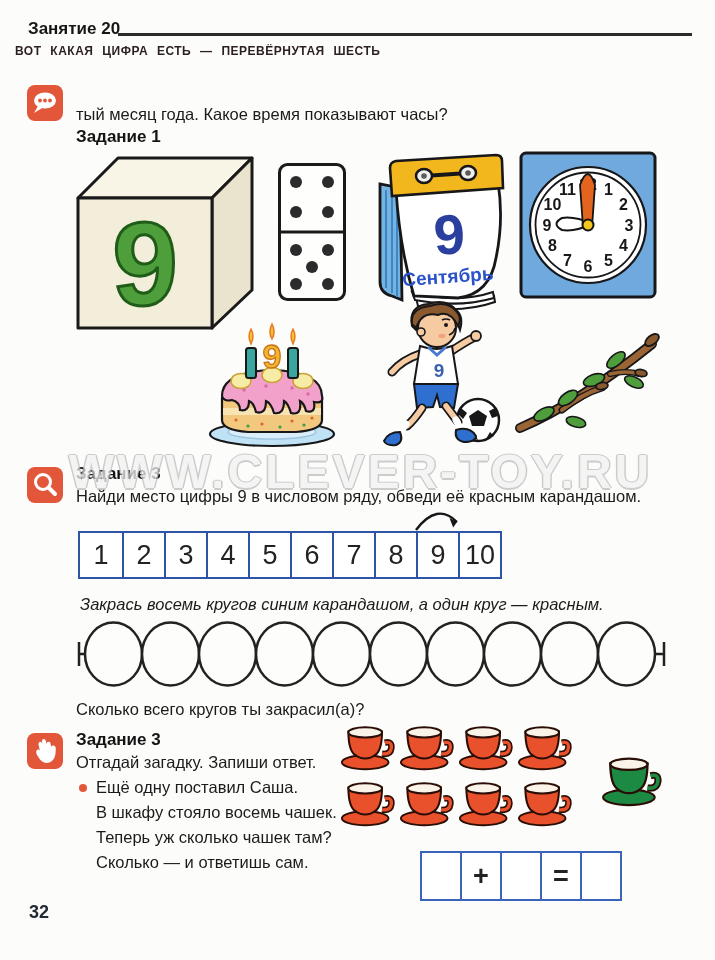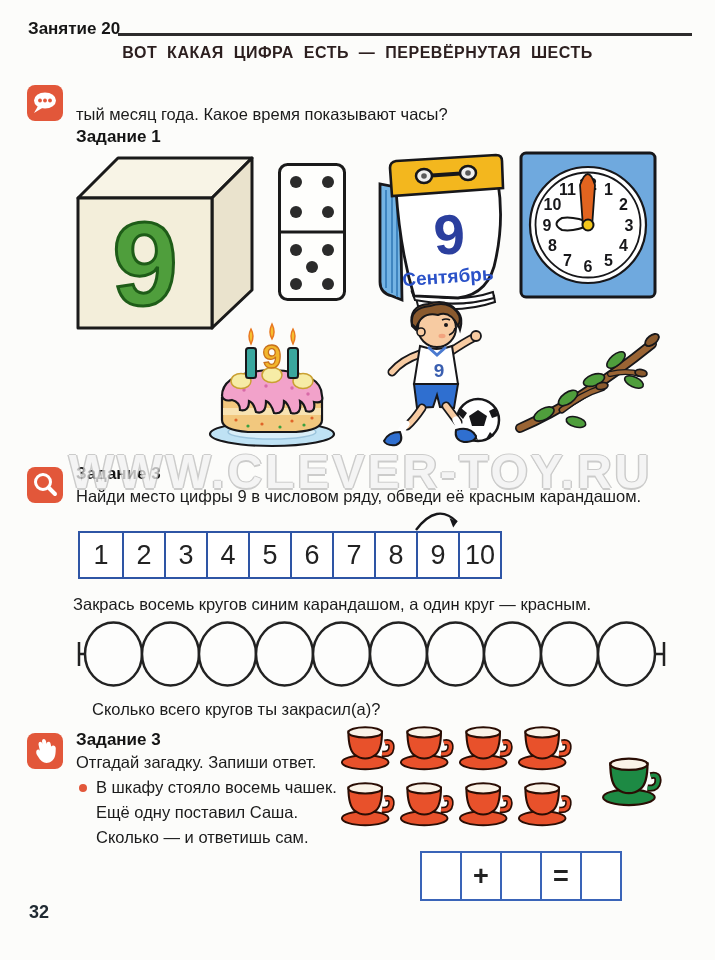--- a/index.html
+++ b/index.html
@@ -3,22 +3,22 @@
 <meta charset="utf-8">
 <style>
   html,body{margin:0;padding:0;background:#ffffff;}
   .page{
     position:relative;width:715px;height:960px;background:#fcfcfa;
     font-family:"Liberation Sans",sans-serif;color:#1b1b1b;overflow:hidden;
   }
   .abs{position:absolute;}
   .lesson-label{left:28px;top:19px;font-size:17px;font-weight:700;color:#161616;}
   .header-line{left:118px;top:33px;width:574px;height:3px;background:#2d2b2b;}
-  .main-title{left:0;right:0;top:44px;text-align:center;font-size:16px;font-weight:700;
-    color:#2c1f1f;letter-spacing:.5px;word-spacing:5px;}
+  .main-title{left:0;right:0;top:44px;text-align:left;font-size:12px;font-weight:700;
+    color:#2c1f1f;letter-spacing:.5px;word-spacing:5px;padding-left:15px;}
   .task-icon{width:36px;height:36px;border-radius:8px;background:#e2573a;
     display:flex;align-items:center;justify-content:center;}
   .task-heading{font-size:17px;font-weight:700;color:#141414;}
   .task-text{font-size:16.5px;color:#1b1b1b;line-height:22px;}
   .riddle-line{font-size:16.5px;line-height:25px;}
   .bullet{width:8px;height:8px;border-radius:50%;background:#e2573a;}
   .number-row{display:flex;border:2px solid #2e55a5;background:#fff;}
   .numcell{width:42px;height:44px;display:flex;align-items:center;justify-content:center;
     font-size:27px;font-weight:500;color:#222;border-left:2px solid #2e55a5;box-sizing:border-box;}
   .numcell:first-child{border-left:none;}
@@ -248,54 +248,55 @@
       <div class="numcell">3</div>
       <div class="numcell">4</div>
       <div class="numcell">5</div>
       <div class="numcell">6</div>
       <div class="numcell">7</div>
       <div class="numcell">8</div>
       <div class="numcell">9</div>
       <div class="numcell">10</div>
     </div>
 
-  <div class="abs task-text" style="left:73px;top:593px;width:620px;">Закрась восемь кругов синим карандашом, а один круг — красным.</div>
+  <div class="abs task-text" style="left:80px;top:593px;width:620px;font-style:italic;">Закрась восемь кругов синим карандашом, а один круг — красным.</div>
 
   <div class="abs" style="left:60px;top:618px;">
     <svg id="circles-svg" width="624" height="74" viewBox="0 0 624 74">
         <line x1="19" y1="24" x2="19" y2="48" stroke="#222" stroke-width="2.5"></line>
         <line x1="19" y1="36" x2="26" y2="36" stroke="#222" stroke-width="2.5"></line>
         <ellipse cx="53.5" cy="36" rx="28.5" ry="31.5" fill="#fdfdfc" stroke="#222" stroke-width="2.5"></ellipse>
         <ellipse cx="110.5" cy="36" rx="28.5" ry="31.5" fill="#fdfdfc" stroke="#222" stroke-width="2.5"></ellipse>
         <ellipse cx="167.5" cy="36" rx="28.5" ry="31.5" fill="#fdfdfc" stroke="#222" stroke-width="2.5"></ellipse>
         <ellipse cx="224.5" cy="36" rx="28.5" ry="31.5" fill="#fdfdfc" stroke="#222" stroke-width="2.5"></ellipse>
         <ellipse cx="281.5" cy="36" rx="28.5" ry="31.5" fill="#fdfdfc" stroke="#222" stroke-width="2.5"></ellipse>
         <ellipse cx="338.5" cy="36" rx="28.5" ry="31.5" fill="#fdfdfc" stroke="#222" stroke-width="2.5"></ellipse>
         <ellipse cx="395.5" cy="36" rx="28.5" ry="31.5" fill="#fdfdfc" stroke="#222" stroke-width="2.5"></ellipse>
         <ellipse cx="452.5" cy="36" rx="28.5" ry="31.5" fill="#fdfdfc" stroke="#222" stroke-width="2.5"></ellipse>
         <ellipse cx="509.5" cy="36" rx="28.5" ry="31.5" fill="#fdfdfc" stroke="#222" stroke-width="2.5"></ellipse>
         <ellipse cx="566.5" cy="36" rx="28.5" ry="31.5" fill="#fdfdfc" stroke="#222" stroke-width="2.5"></ellipse>
         <line x1="595" y1="36" x2="604" y2="36" stroke="#222" stroke-width="2.5"></line>
         <line x1="604" y1="24" x2="604" y2="48" stroke="#222" stroke-width="2.5"></line>
       </svg>
   </div>
 
-  <div class="abs task-text" style="left:76px;top:698px;width:620px;margin-left:16px;">Сколько всего кругов ты закрасил(а)?</div>
+  <div class="abs task-text" style="left:76px;top:698px;width:620px;">Сколько всего кругов ты закрасил(а)?</div>
 
   <div class="abs task-icon" style="left:27px;top:733px;">
     <svg width="36" height="36" viewBox="0 0 36 36">
       <path d="M10,22 C7,16 12,13 13,17 L13,11 C13,7 17,7 17,11 L17,9 C17,5 21,5 21,9 L21,12 C21,9 25,9 25,12 L25,15 C27,13 30,15 29,18 C28,22 27,27 23,29 C17,32 12,29 10,22 Z" fill="#fff" transform="rotate(-12 18 18)"></path>
     </svg>
   </div>
   <div class="abs task-heading" style="left:76px;top:730px;">Задание 3</div>
   <div class="abs task-text" style="left:76px;top:751px;width:320px;">Отгадай загадку. Запиши ответ.</div>
   <div class="abs bullet" style="left:79px;top:784px;"></div>
   <div class="abs" style="left:96px;top:775px;width:300px;" id="riddle-lines">
+      <div class="riddle-line">Ещё одну поставил Саша.</div>
       <div class="riddle-line">В шкафу стояло восемь чашек.</div>
-      <div class="riddle-line">Ещё одну поставил Саша.</div>
+      <div class="riddle-line">Теперь уж сколько чашек там?</div>
       <div class="riddle-line">Сколько — и ответишь сам.</div>
     </div>
 
   <div class="abs" style="left:340px;top:724px;width:240px;height:112px;" id="cups-orange">
       <span class="cup" style="left: 0px; top: 0px;"><svg viewBox="0 0 60 50" width="56">
     <ellipse cx="27" cy="41" rx="25" ry="7.5" fill="#e8512b" stroke="#2a0d04" stroke-width="2"></ellipse>
     <path d="M48,20 Q56,18 55,26 Q54,33 45,32" fill="none" stroke="#2a0d04" stroke-width="7"></path>
     <path d="M48,20 Q56,18 55,26 Q54,33 45,32" fill="none" stroke="#e8512b" stroke-width="3.5"></path>
     <path d="M9,8 Q9,28 16,33 Q21,37 27,37 Q33,37 38,33 Q45,28 45,8 Z" fill="#e8512b" stroke="#2a0d04" stroke-width="2.2"></path>
     <ellipse cx="27" cy="9" rx="18" ry="5.5" fill="#faf3e8" stroke="#2a0d04" stroke-width="2.2"></ellipse>

